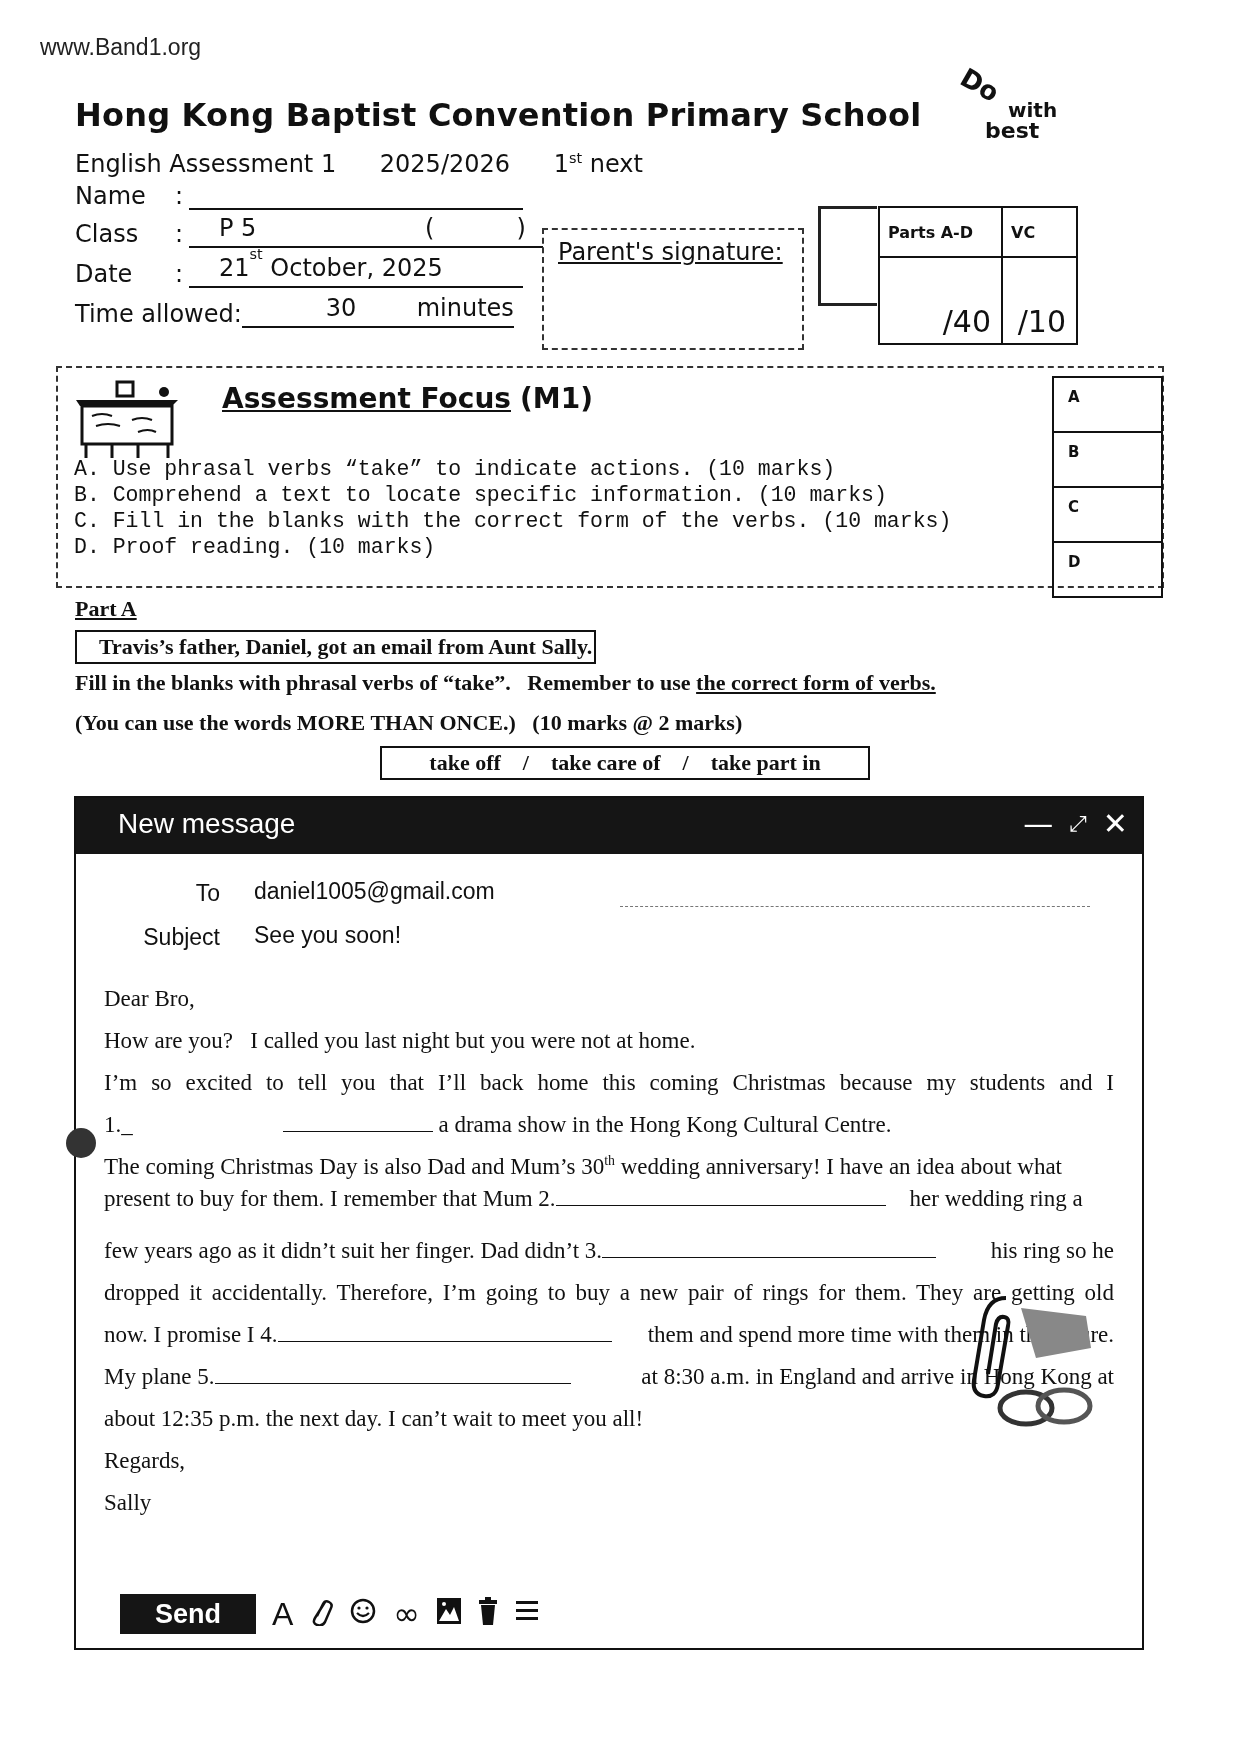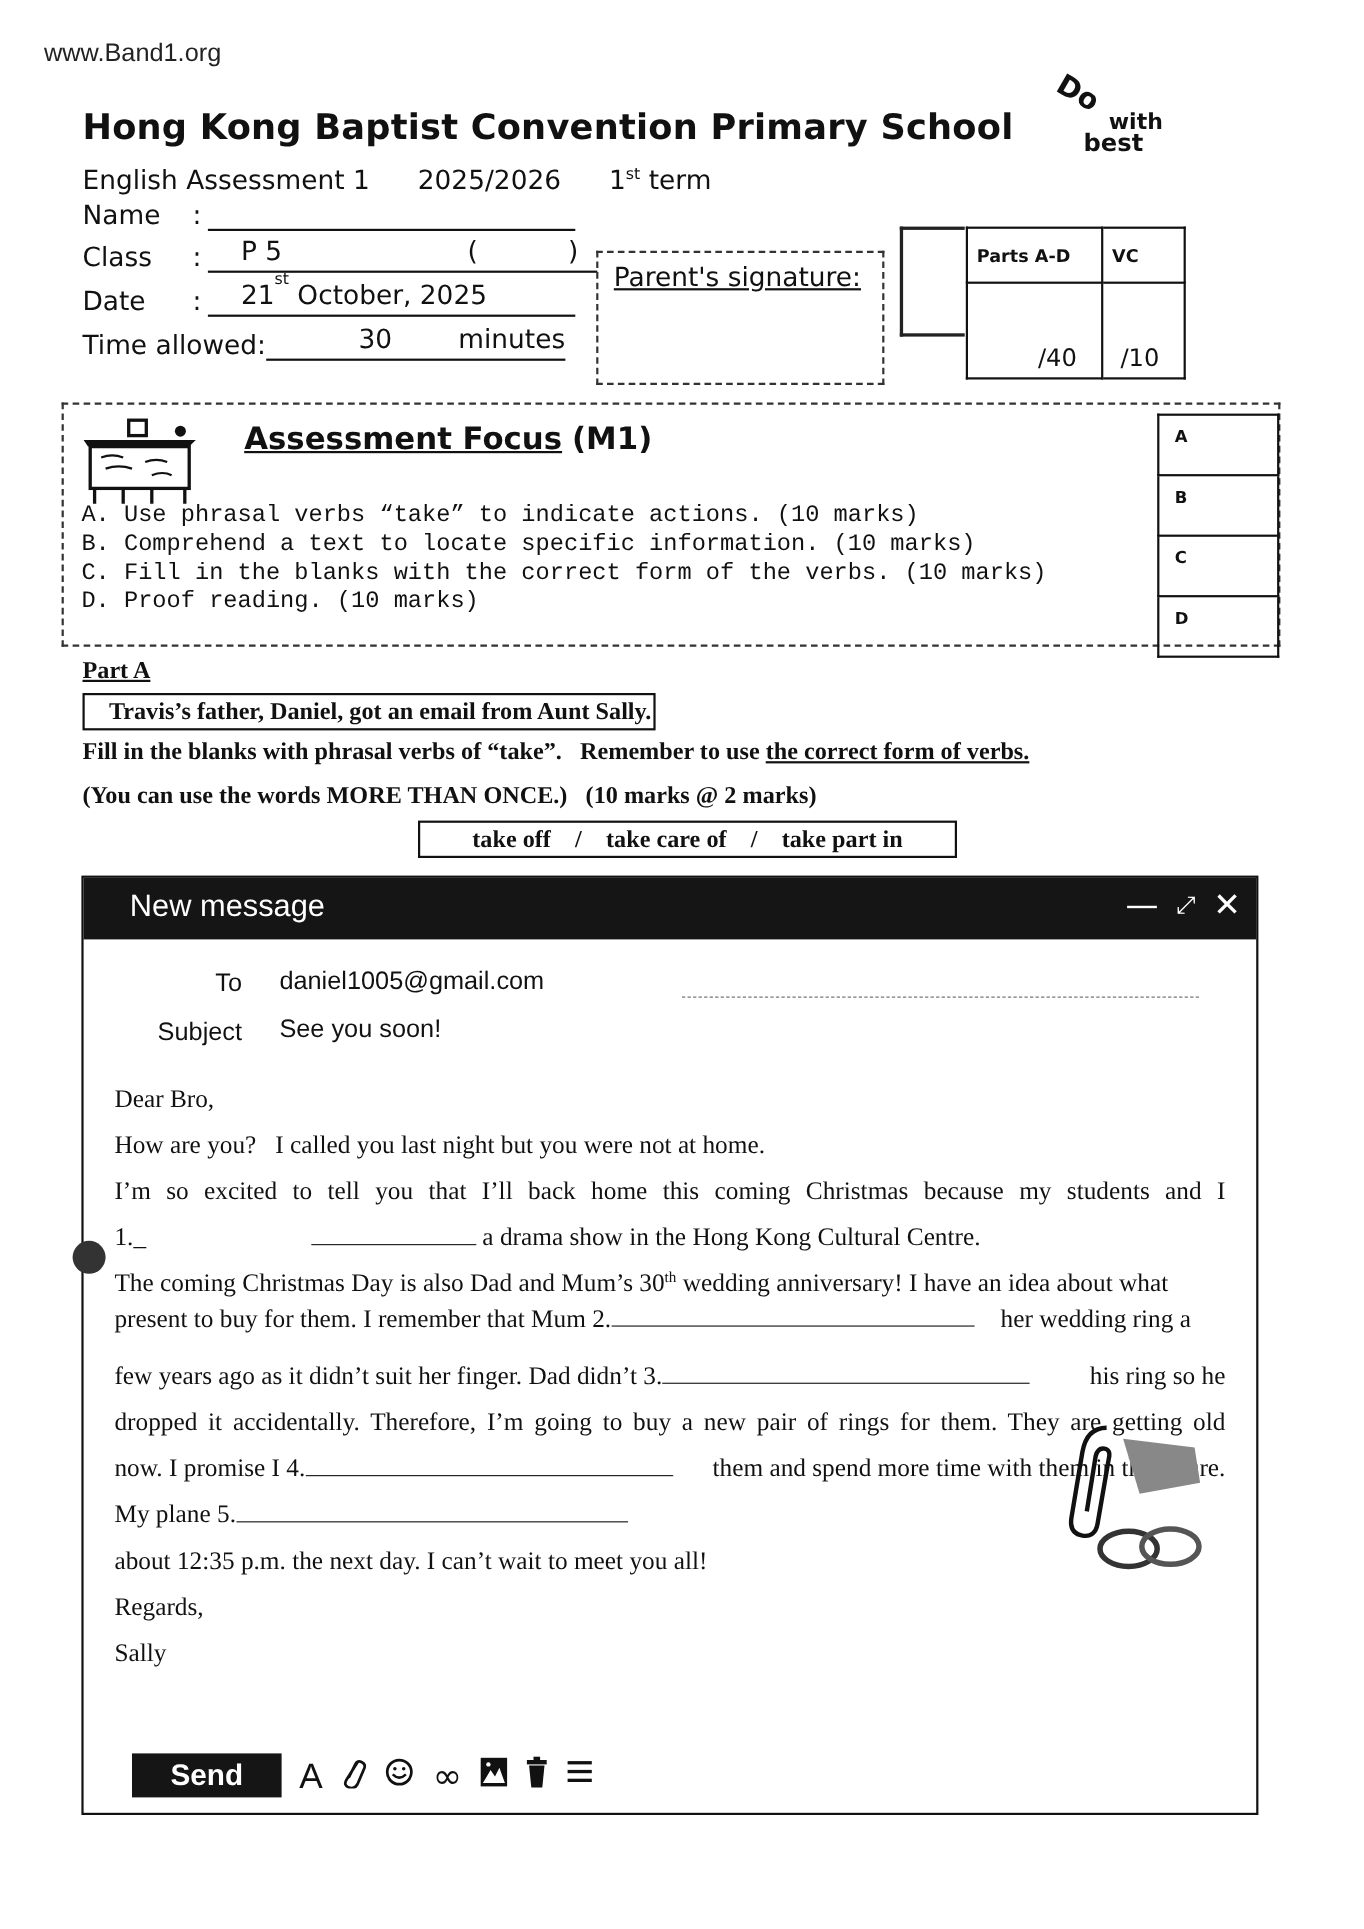--- a/index.html
+++ b/index.html
@@ -19,21 +19,21 @@
   .info-label { width: 100px; }
   .info-colon { width: 14px; }
   .info-line { border-bottom: 2px solid #111; height: 30px; display: flex; align-items: flex-start; padding-bottom: 2px; }
 
   .sig-box { left: 542px; top: 228px; width: 258px; height: 118px; border: 2px dashed #333; }
   .sig-label { left: 558px; top: 238px; font-size: 24px; text-decoration: underline; font-family: "DejaVu Sans", sans-serif; }
 
   .score-table { left: 878px; top: 206px; border-collapse: collapse; font-family: "DejaVu Sans", sans-serif; }
   .score-table td { border: 2px solid #111; }
   .score-head { height: 46px; font-size: 16px; font-weight: bold; padding-left: 8px; }
-  .score-val { height: 80px; font-size: 22px; text-align: right; vertical-align: bottom; padding-right: 22px; padding-bottom: 4px; }
+  .score-val { height: 80px; font-size: 30px; text-align: right; vertical-align: bottom; padding-right: 10px; padding-bottom: 4px; }
   .stamp-box { left: 818px; top: 206px; width: 56px; height: 94px; border-left: 3px solid #222; border-top: 3px solid #222; border-bottom: 3px solid #222; }
 
   .focus-box { left: 56px; top: 366px; width: 1104px; height: 218px; border: 2px dashed #333; }
   .focus-title { left: 222px; top: 382px; font-size: 28px; font-weight: bold; text-decoration: underline; font-family: "DejaVu Sans", sans-serif; }
   .focus-code { left: 520px; top: 382px; font-size: 28px; font-weight: bold; font-family: "DejaVu Sans", sans-serif; }
   .focus-list { left: 74px; top: 456px; font-size: 21.5px; line-height: 26px; font-family: Liberation Mono, monospace; }
   .focus-marks { left: 1052px; top: 376px; border-collapse: collapse; }
   .focus-marks td { border: 2px solid #111; width: 92px; height: 42px; font-size: 15px; font-weight: bold; padding-left: 14px; vertical-align: top; padding-top: 10px; font-family: "DejaVu Sans", sans-serif; }
   .desk { left: 72px; top: 380px; width: 110px; height: 80px; }
 
@@ -63,21 +63,21 @@
 </style>
 </head>
 <body>
 
 <div class="abs site">www.Band1.org</div>
 
 <div class="abs school">Hong Kong Baptist Convention Primary School</div>
 <div class="abs subtitle">
   <span>English Assessment 1</span>
   <span>2025/2026</span>
-  <span style="margin-right:0"><span style="margin-right:0">1</span><sup>st</sup> <span style="margin-right:0">term</span></span>
+  <span style="margin-right:0"><span style="margin-right:0">1</span><sup>st</sup> <span style="margin-right:0">next</span></span>
 </div>
 
 <div class="abs motto">
   <span class="m1">Do</span>
   <span class="m2">with</span>
   <span class="m3">best</span>
 </div>
 
 <div class="info-row" style="top:176px;">
   <span class="info-label">Name</span>
@@ -207,20 +207,21 @@
     <span><span>few years ago as it didn’t suit her finger. Dad didn’t 3.</span><span class="blank" style="width:334px;"></span></span>
     <span>his ring so he</span>
   </div>
   <div class="body-text justify" style="top:482px;">dropped it accidentally.    Therefore, I’m going to buy a new pair of rings for them.    They are getting old</div>
   <div class="body-text" style="top:524px;display:flex;justify-content:space-between;">
     <span><span>now. I promise I 4.</span><span class="blank" style="width:334px;"></span></span>
     <span>them and spend more time with them in the future.</span>
   </div>
   <div class="body-text" style="top:566px;display:flex;justify-content:space-between;">
     <span><span>My plane 5.</span><span class="blank" style="width:356px;"></span></span>
+    <span>at 8:30 a.m. in England and arrive in Hong Kong at</span>
   </div>
   <div class="body-text" style="top:608px;">about 12:35 p.m. the next day. I can’t wait to meet you all!</div>
   <div class="body-text" style="top:650px;">Regards,</div>
   <div class="body-text" style="top:692px;">Sally</div>
 
   <svg class="rings" viewBox="0 0 130 150">
     <path d="M40 10 q-18 0 -22 22 l-10 60 q-2 14 10 16 q12 2 14 -12 l10 -58 q2 -8 -4 -9 q-6 -1 -8 7 l-8 50" fill="none" stroke="#111" stroke-width="4"></path>
     <path d="M55 20 L120 28 L125 60 L70 70 Z" fill="#888"></path>
     <ellipse cx="60" cy="120" rx="26" ry="16" fill="none" stroke="#333" stroke-width="5"></ellipse>
     <ellipse cx="98" cy="118" rx="26" ry="16" fill="none" stroke="#555" stroke-width="5"></ellipse>

